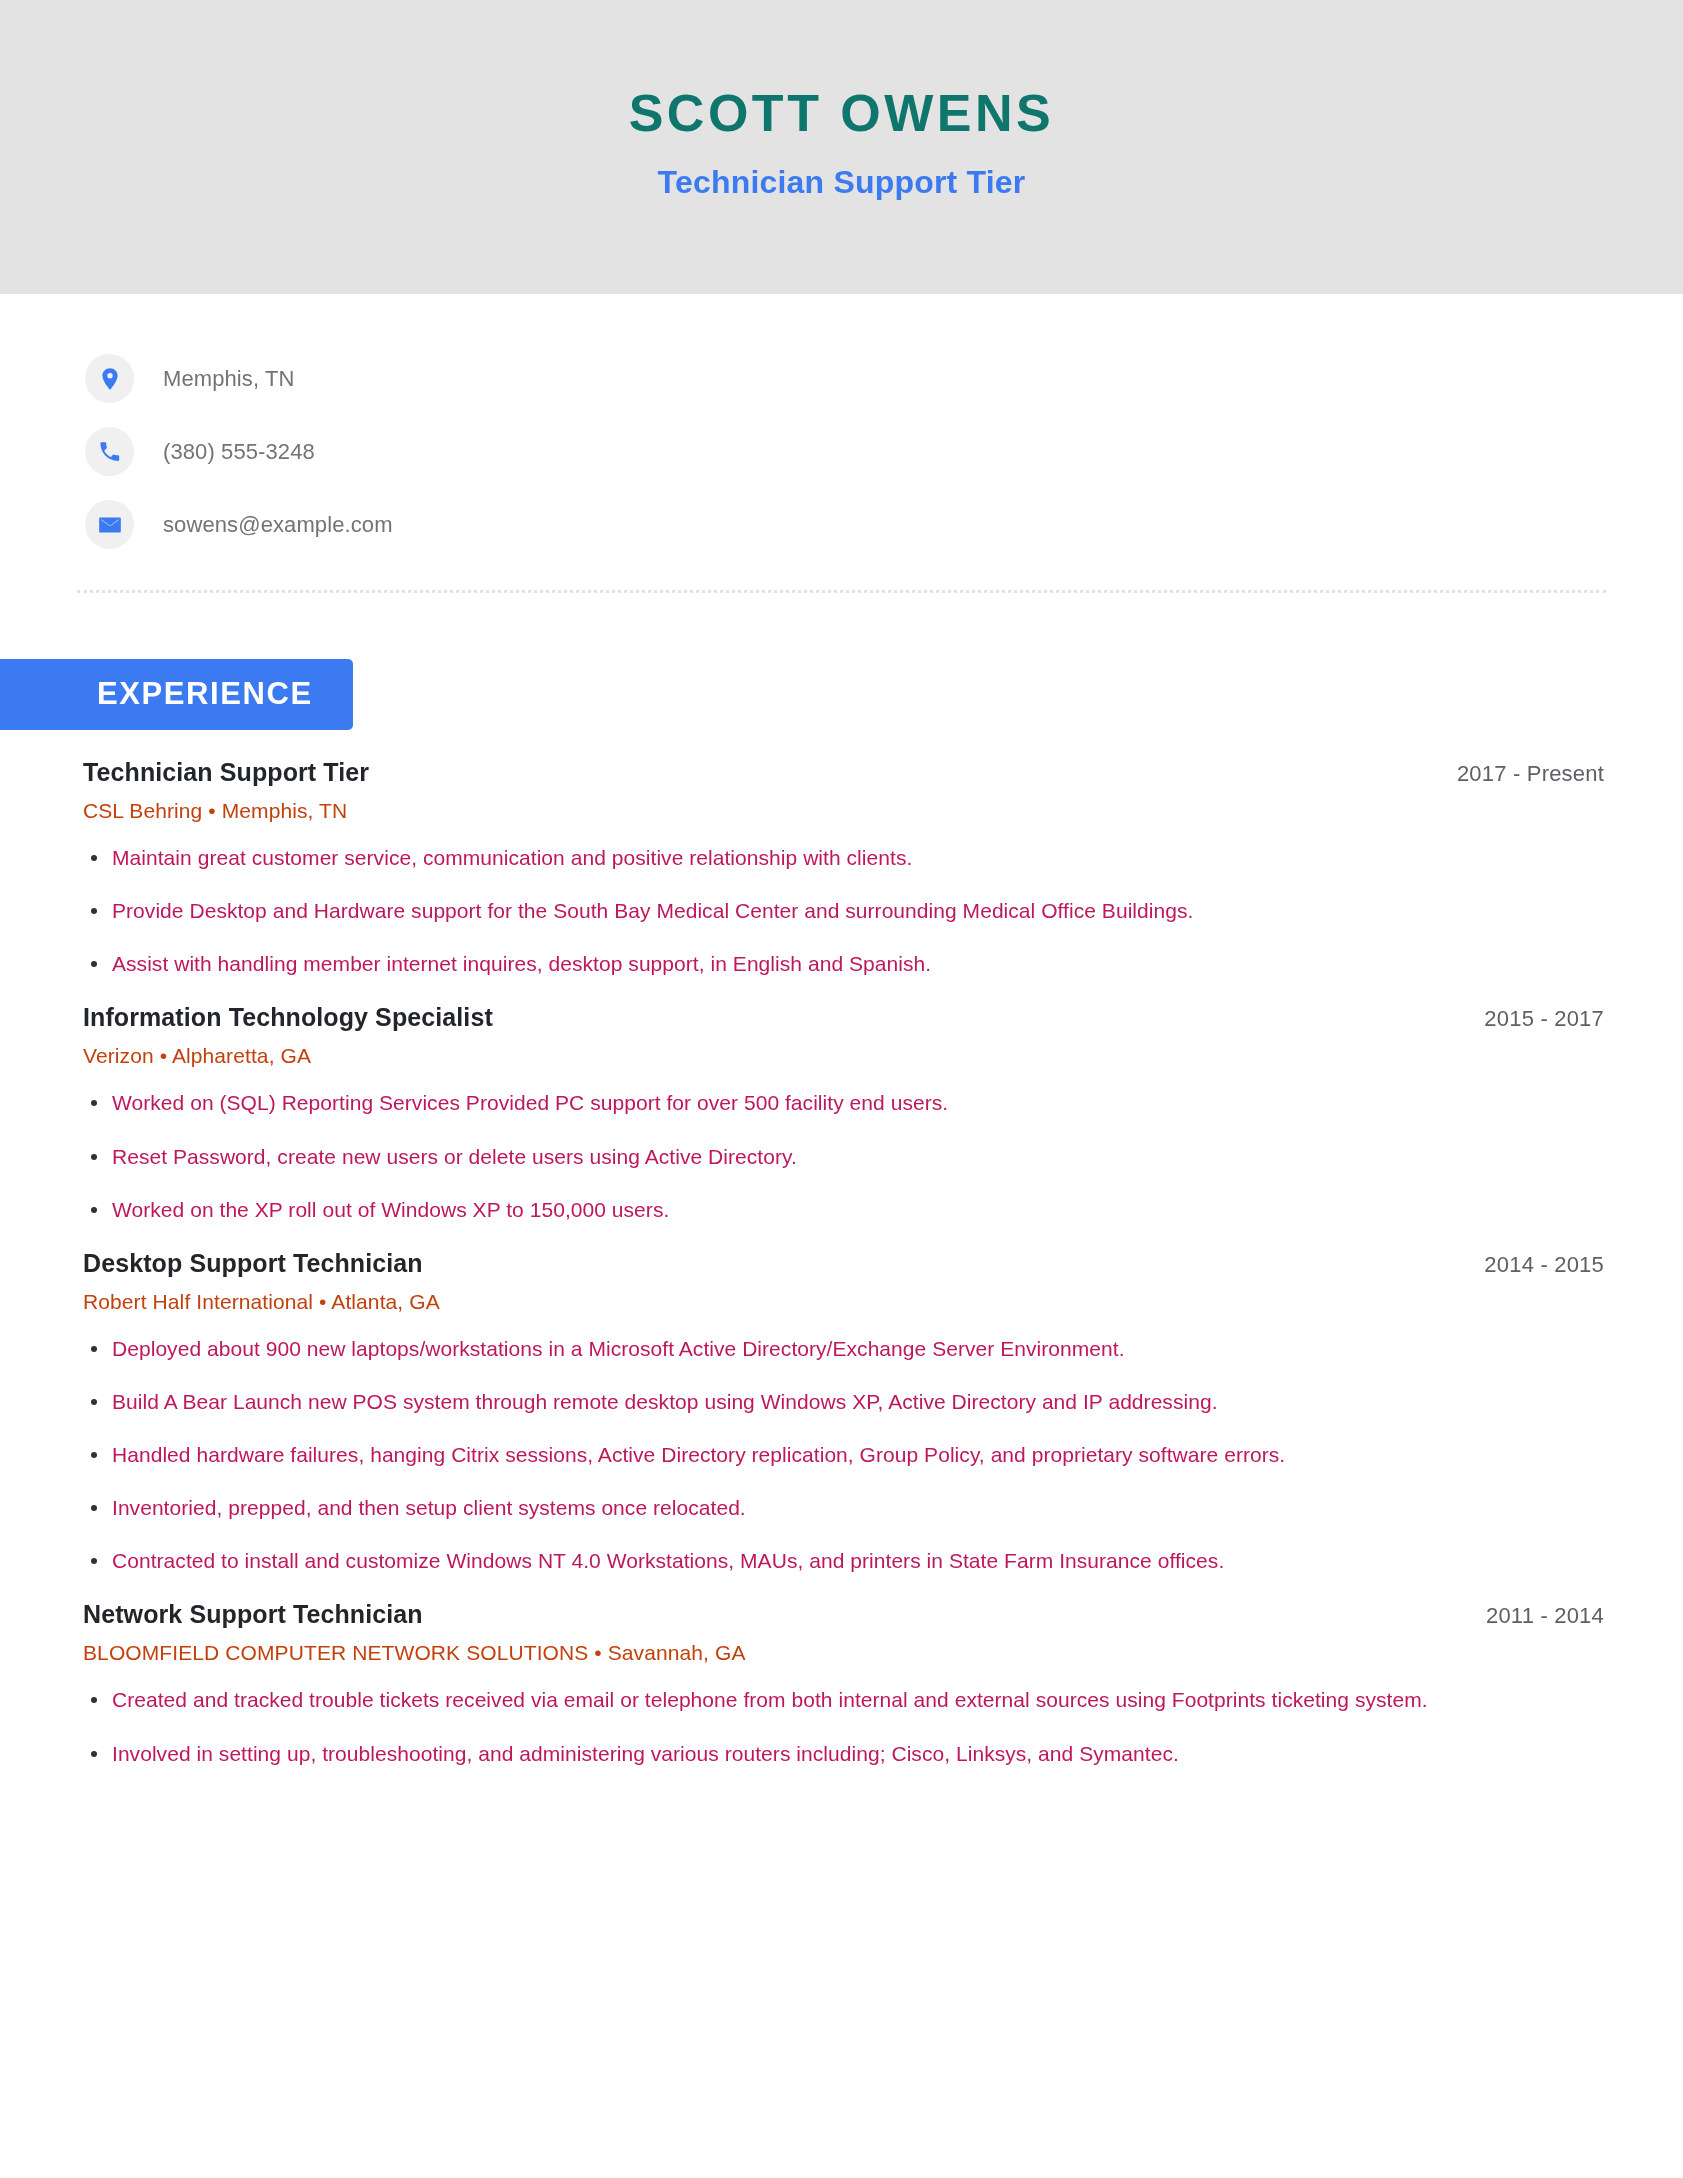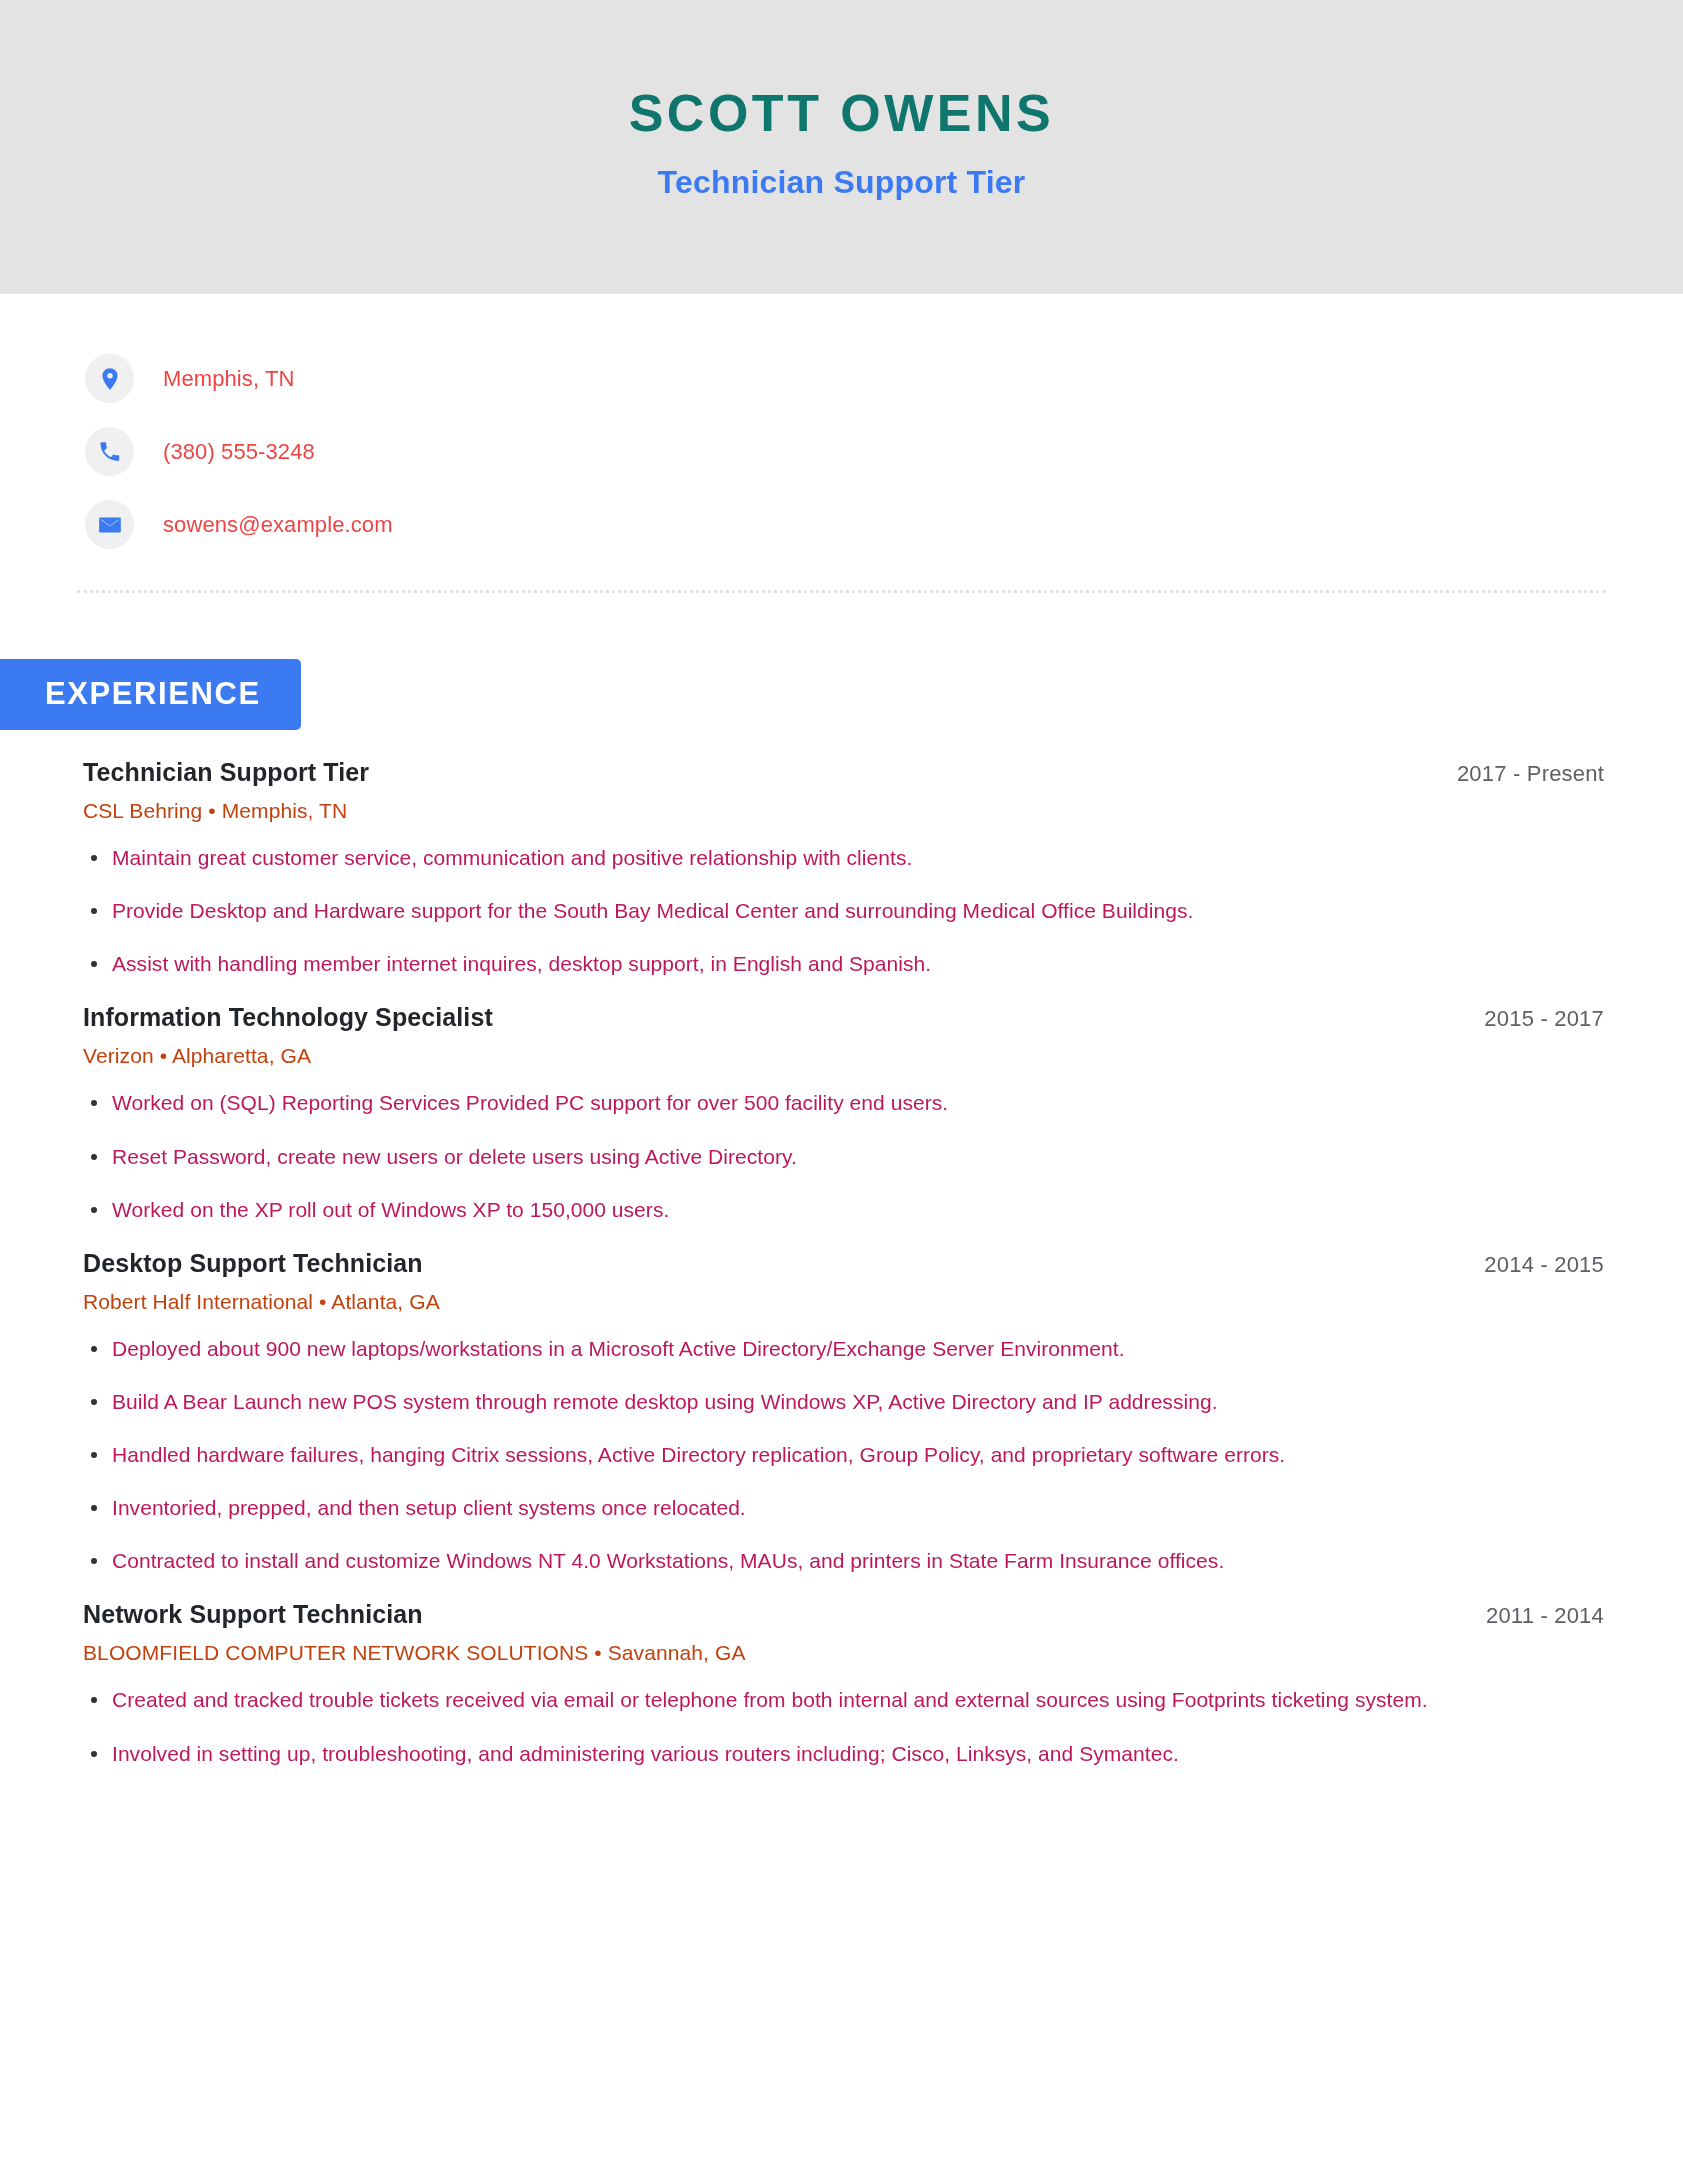--- a/index.html
+++ b/index.html
@@ -73,21 +73,21 @@
     display: flex;
     align-items: center;
     justify-content: center;
   }
 
   .contact-icon svg { display: block; }
 
   .contact-text {
     margin-left: 29px;
     font-size: 22px;
-    color: #ef4444;
+    color: #737373;
     letter-spacing: 0.1px;
   }
 
   
   .divider-wrap {
     padding: 29px 77px 0 77px;
   }
   .dotted-divider {
     height: 3px;
     border-top: 3px dotted #e1e2e4;
@@ -96,21 +96,21 @@
 
   
   .section-badge {
     margin-top: 66px;
     display: inline-block;
     background: #3b7af0;
     color: #ffffff;
     font-size: 31px;
     font-weight: 700;
     letter-spacing: 1.6px;
-    padding: 17px 40px 18px 45px;
+    padding: 17px 40px 18px 97px;
     border-radius: 0 5px 5px 0;
   }
 
   
   .experience-body {
     padding: 0 79px 0 83px;
     margin-top: 28px;
   }
 
   .job {

